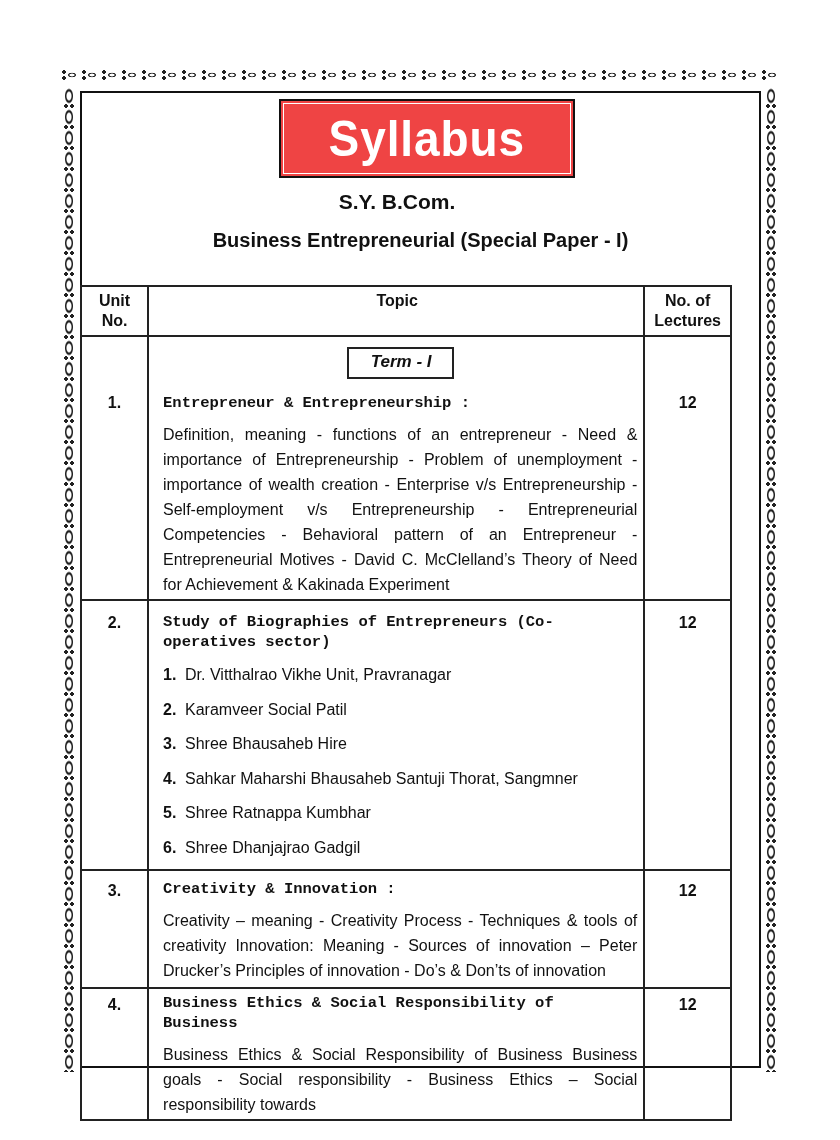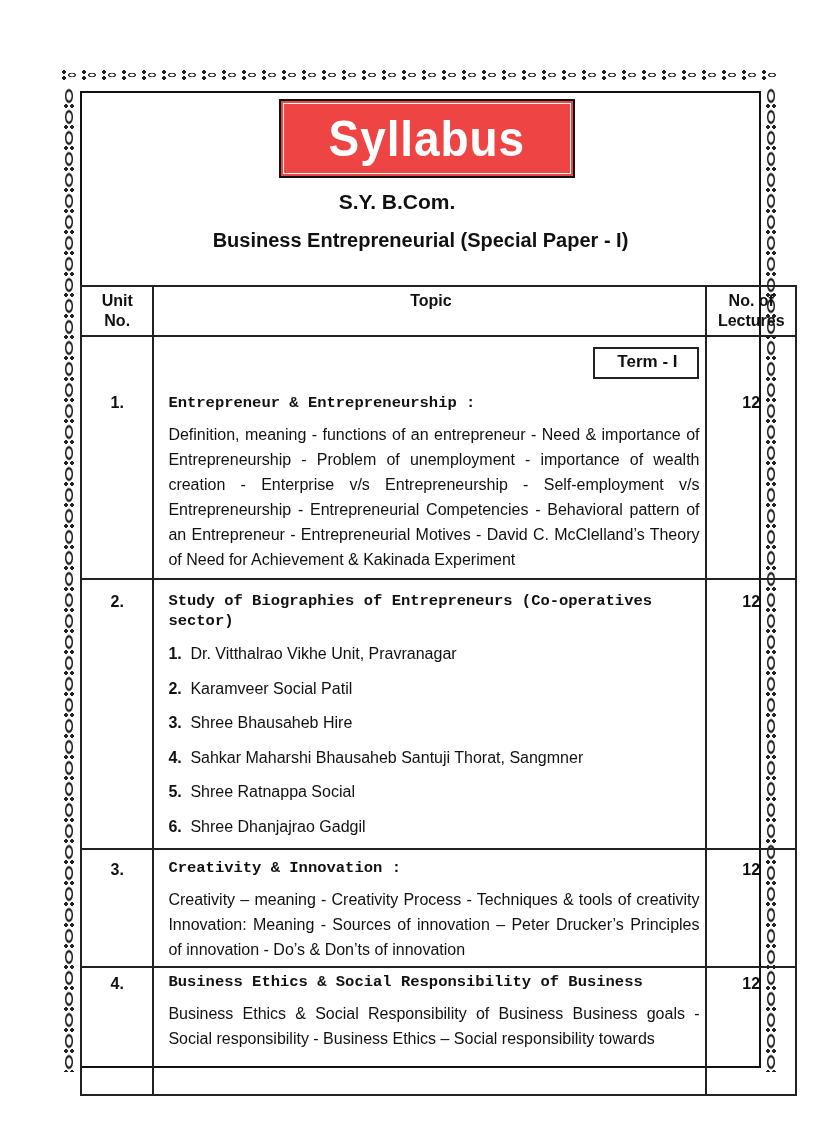--- a/index.html
+++ b/index.html
@@ -27,30 +27,30 @@
                background: #ef4444; border: 2px solid #111; outline: 1px solid #fff; outline-offset: -5px;
                box-sizing: border-box; display: flex; align-items: center; justify-content: center; }
   .title-box span { color: #fff; font-size: 50px; font-weight: bold; letter-spacing: 1px;
                     transform: scaleX(0.92); }
 
   .course { position: absolute; left: 80px; width: 562px; top: 190px; text-align: center;
             font-size: 21px; font-weight: bold; margin-left: 36px; }
   .paper  { position: absolute; left: 80px; width: 681px; top: 229px; text-align: center;
             font-size: 20px; font-weight: bold; }
 
-  table.syl { position: absolute; left: 80px; top: 285px; width: 717px; border-collapse: collapse;
+  table.syl { position: absolute; left: 80px; top: 285px; width: 652px; border-collapse: collapse;
               font-size: 16px; }
   table.syl td, table.syl th { border: 2px solid #222; vertical-align: top; }
   table.syl th { font-weight: bold; font-size: 16px; padding: 4px 2px; line-height: 20px; }
   .c-unit { width: 66px; text-align: center; font-weight: bold; }
   .c-topic { width: 528px; padding: 0 6px 0 14px; }
   .c-lec { width: 83px; text-align: center; font-weight: bold; }
   .unit-num, .lec-num { display: block; font-weight: bold; font-size: 16px; }
 
-  .term-wrap { text-align: right; margin-top: 10px; margin-bottom: 14px; }
+  .term-wrap { text-align: center; margin-top: 10px; margin-bottom: 14px; font-style: italic; }
   .term-box { display: inline-block; border: 2px solid #222; padding: 3px 20px 5px 22px;
               font-weight: bold; font-size: 17px; }
   .topic-head { font-weight: bold; font-size: 15.5px; margin-top: 8px; line-height: 20px; font-family: Liberation Mono, monospace; }
   .topic-body { text-align: justify; font-size: 16px; line-height: 25px; margin-top: 9px; margin-bottom: 2px; }
   .bio-list { list-style: none; margin: 6px 0 4px 0; padding: 0; }
   .bio-list li { font-size: 16px; line-height: 34.5px; }
   .bio-list .n { font-weight: bold; display: inline-block; width: 22px; }
 </style>
 </head>
 <body>
@@ -102,21 +102,21 @@
     <td class="c-unit">
       <span class="unit-num" style="margin-top:12px;">2.</span>
     </td>
     <td class="c-topic">
       <div class="topic-head" style="margin-top:11px;">Study of Biographies of Entrepreneurs (Co-operatives sector)</div>
       <ul class="bio-list">
         <li><span class="n">1.</span><span>Dr. Vitthalrao Vikhe Unit, Pravranagar</span></li>
         <li><span class="n">2.</span><span>Karamveer Social Patil</span></li>
         <li><span class="n">3.</span><span>Shree Bhausaheb Hire</span></li>
         <li><span class="n">4.</span><span>Sahkar Maharshi Bhausaheb Santuji Thorat, Sangmner</span></li>
-        <li><span class="n">5.</span><span>Shree Ratnappa Social</span></li>
+        <li><span class="n">5.</span><span>Shree Ratnappa Kumbhar</span></li>
         <li><span class="n">6.</span><span>Shree Dhanjajrao Gadgil</span></li>
       </ul>
     </td>
     <td class="c-lec">
       <span class="lec-num" style="margin-top:12px;">12</span>
     </td>
   </tr>
 
   <tr style="height:118px;">
     <td class="c-unit">

